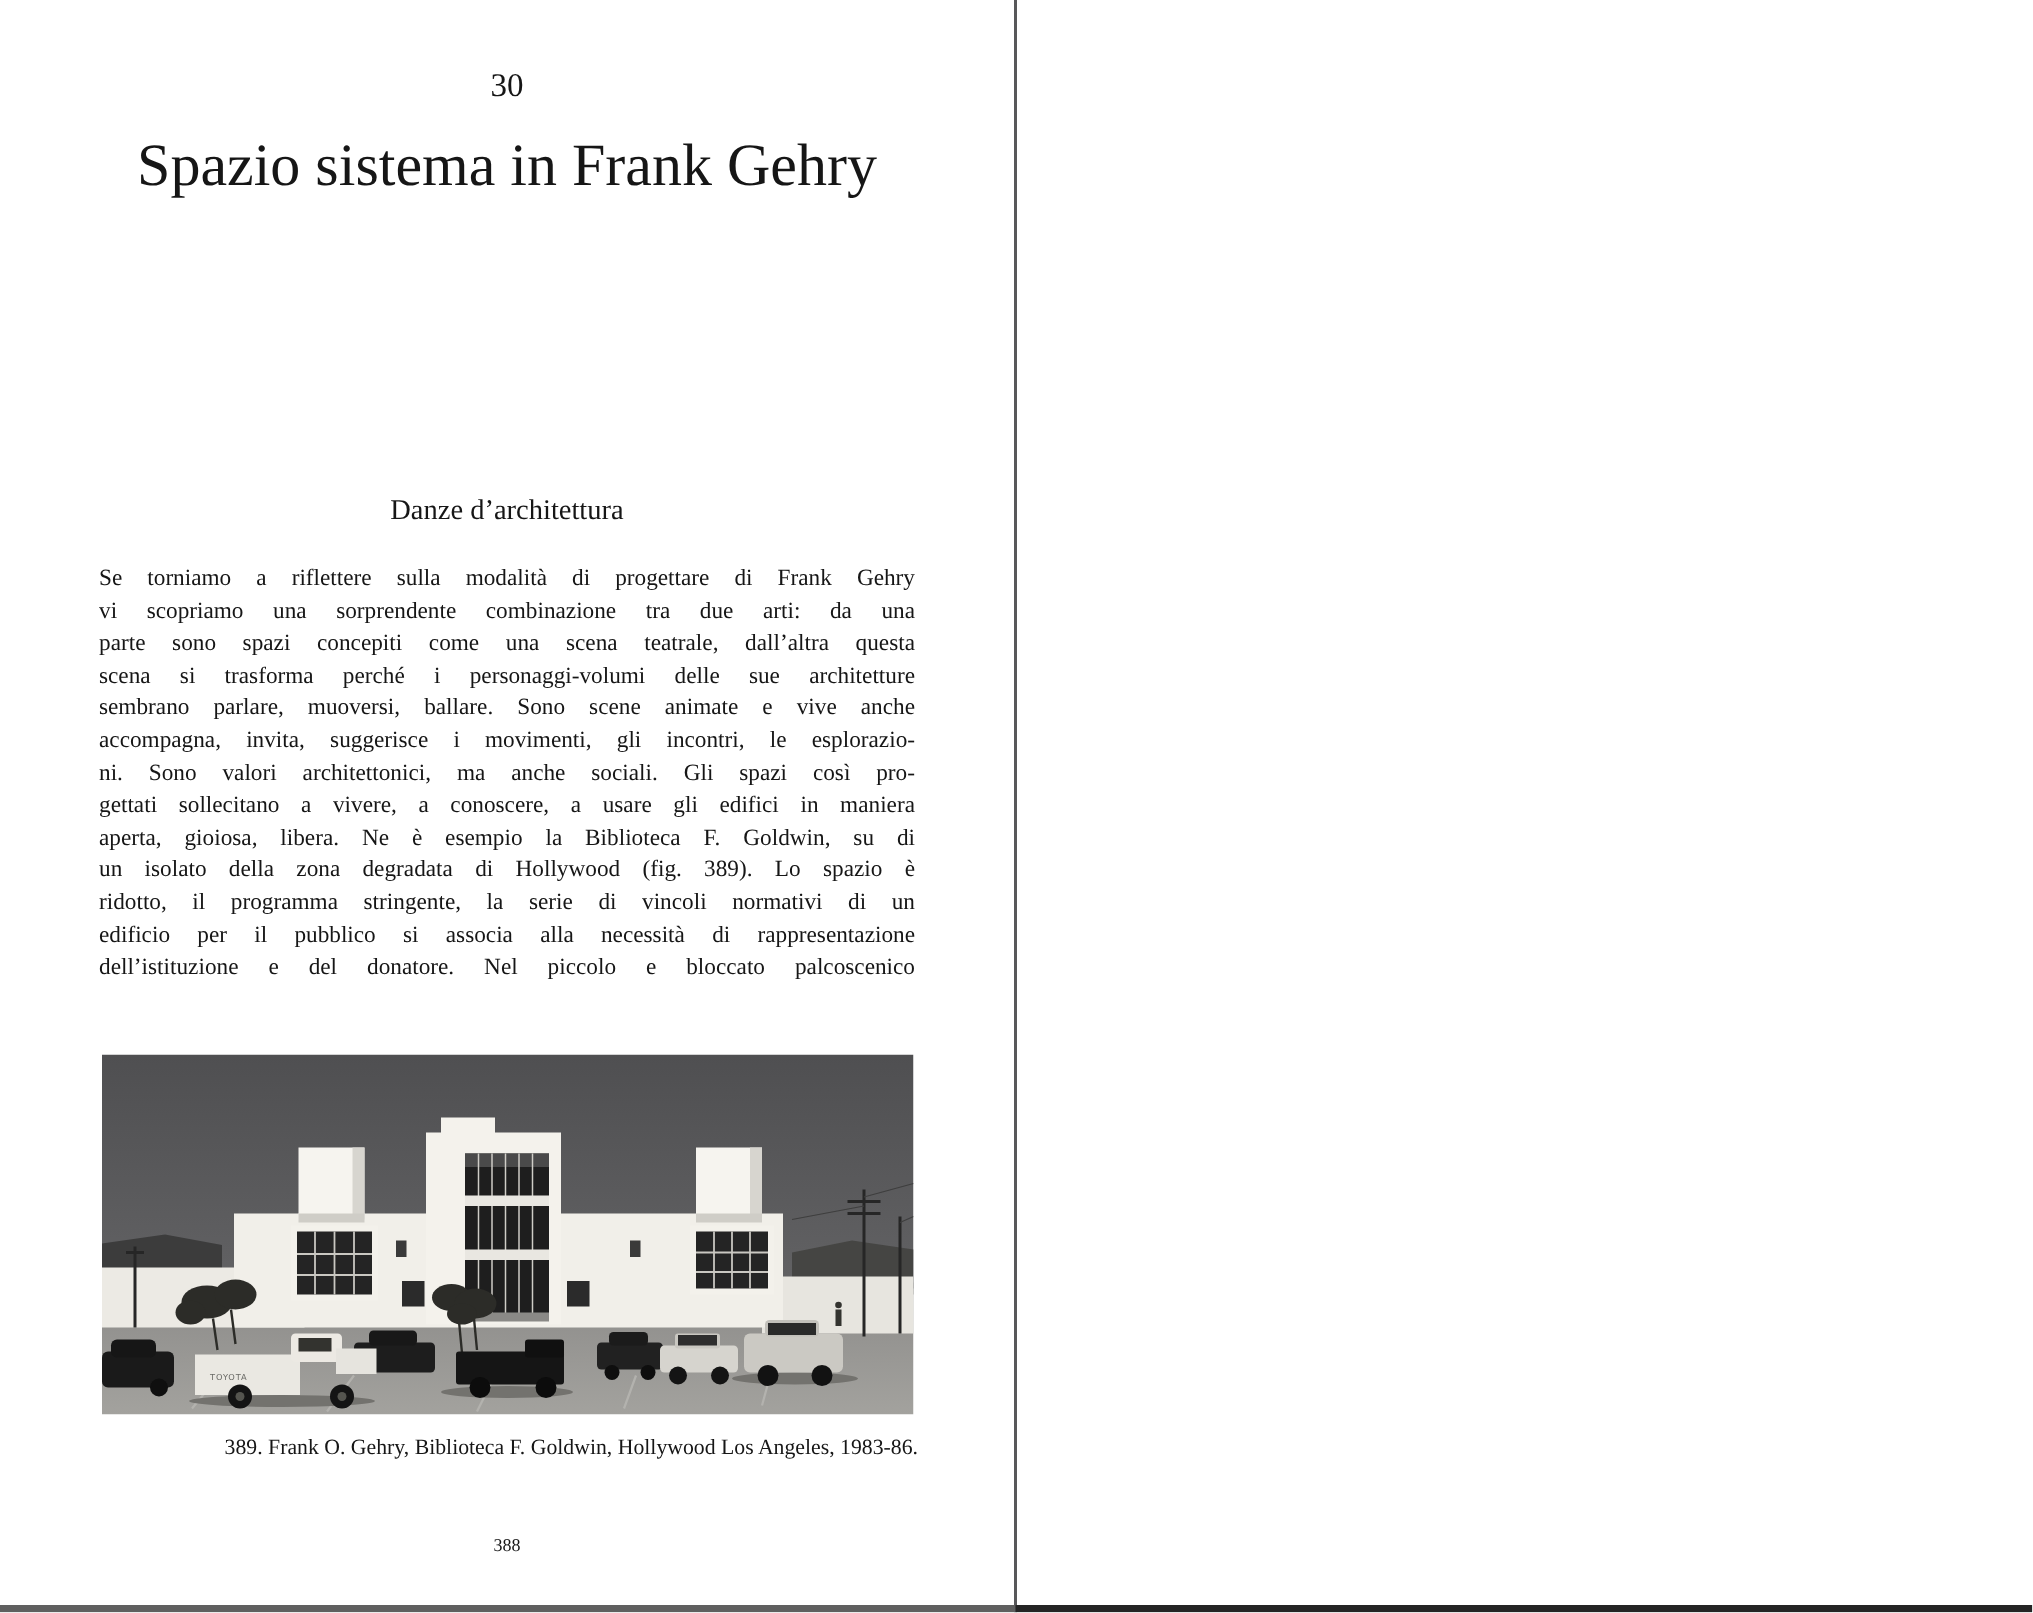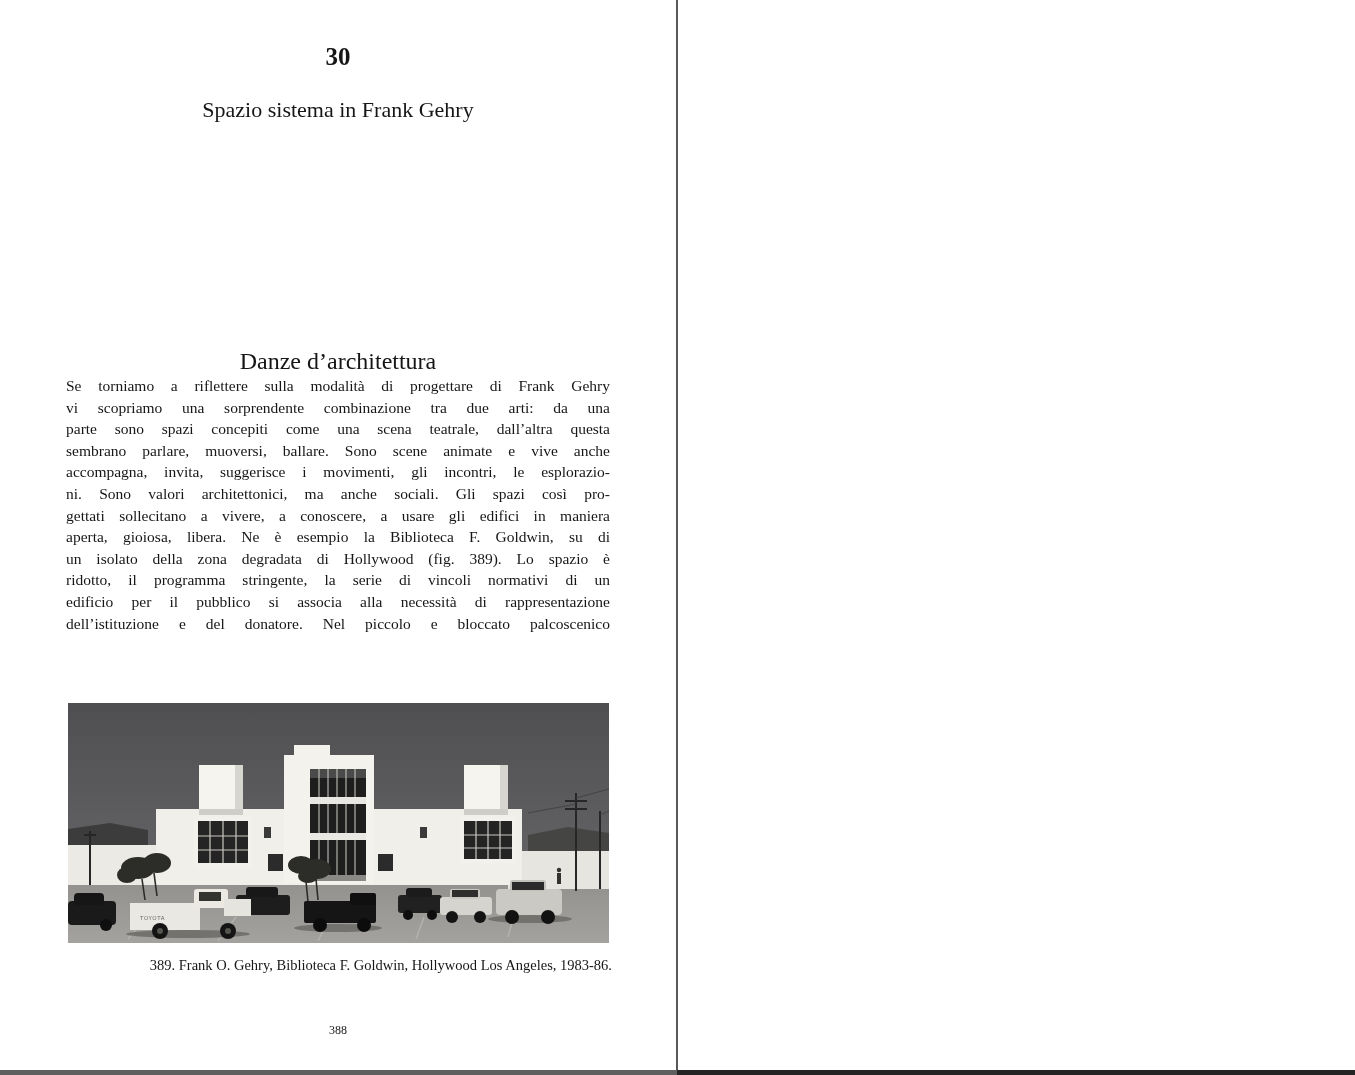--- a/index.html
+++ b/index.html
@@ -24,29 +24,29 @@
     position: absolute; left: 0; bottom: 0; width: 677px; height: 5px;
     background: #5f5f5f;
   }
   .scan-edge-right {
     position: absolute; left: 677px; bottom: 0; width: 678px; height: 5px;
     background: #242424;
   }
 
   .chapter-number {
     position: absolute; left: 66px; top: 42px; width: 544px;
-    text-align: center; font-size: 25px; line-height: 30px; font-weight: bold;
+    text-align: center; font-size: 22px; line-height: 30px;
   }
   .chapter-title {
     position: absolute; left: 40px; top: 92px; width: 596px;
-    text-align: center; font-size: 22px; line-height: 36px;
+    text-align: center; font-size: 40px; line-height: 36px;
   }
   .section-heading {
     position: absolute; width: 544px; text-align: center;
-    font-size: 24px; line-height: 24px; margin-top: 20px;
+    font-size: 19px; line-height: 24px;
   }
   .heading-danze { left: 66px; top: 329px; }
 
   .textblock { position: absolute; width: 544px; font-size: 15.5px; }
   .textblock .tline {
     text-align: justify; text-align-last: justify;
     line-height: 21.6px; word-spacing: -0.3px;
   }
 
   .block-left-body  { left: 66px;  top: 375px; }
@@ -71,20 +71,21 @@
 
   <div class="page page-left">
     <div class="chapter-number">30</div>
     <div class="chapter-title">Spazio sistema in Frank Gehry</div>
     <div class="section-heading heading-danze">Danze d’architettura</div>
 
     <div class="textblock block-left-body">
         <div class="tline">Se torniamo a riflettere sulla modalità di progettare di Frank Gehry</div>
         <div class="tline">vi scopriamo una sorprendente combinazione tra due arti: da una</div>
         <div class="tline">parte sono spazi concepiti come una scena teatrale, dall’altra questa</div>
+        <div class="tline">scena si trasforma perché i personaggi-volumi delle sue architetture</div>
         <div class="tline">sembrano parlare, muoversi, ballare. Sono scene animate e vive anche</div>
         <div class="tline">accompagna, invita, suggerisce i movimenti, gli incontri, le esplorazio-</div>
         <div class="tline">ni. Sono valori architettonici, ma anche sociali. Gli spazi così pro-</div>
         <div class="tline">gettati sollecitano a vivere, a conoscere, a usare gli edifici in maniera</div>
         <div class="tline">aperta, gioiosa, libera. Ne è esempio la Biblioteca F. Goldwin, su di</div>
         <div class="tline">un isolato della zona degradata di Hollywood (fig. 389). Lo spazio è</div>
         <div class="tline">ridotto, il programma stringente, la serie di vincoli normativi di un</div>
         <div class="tline">edificio per il pubblico si associa alla necessità di rappresentazione</div>
         <div class="tline">dell’istituzione e del donatore. Nel piccolo e bloccato palcoscenico</div>
       </div>

